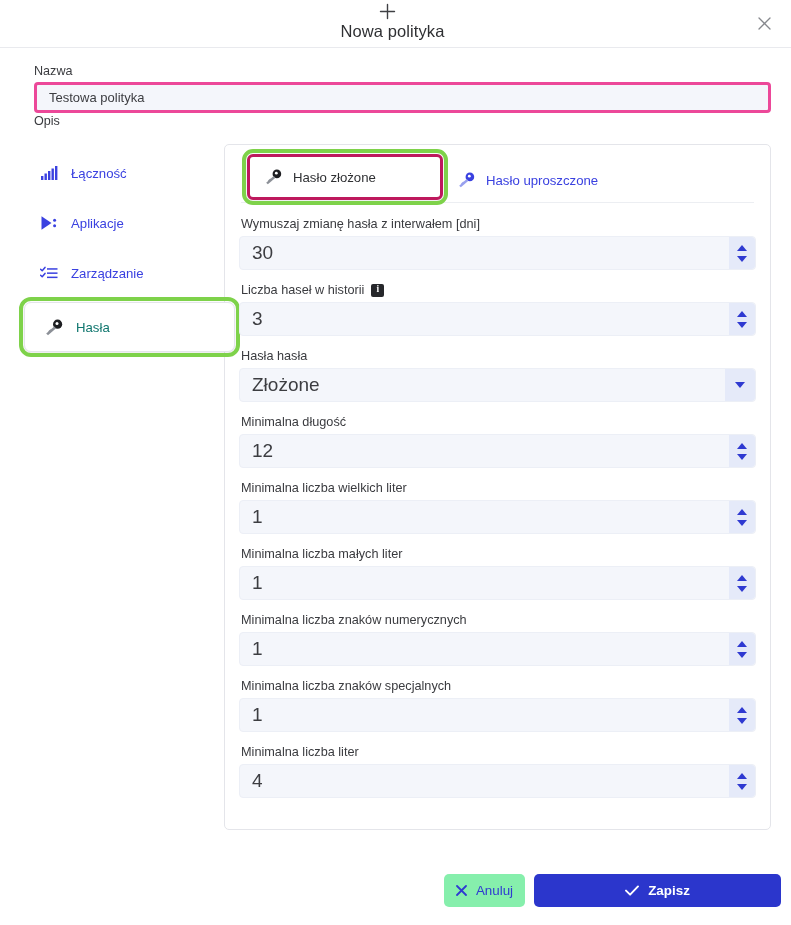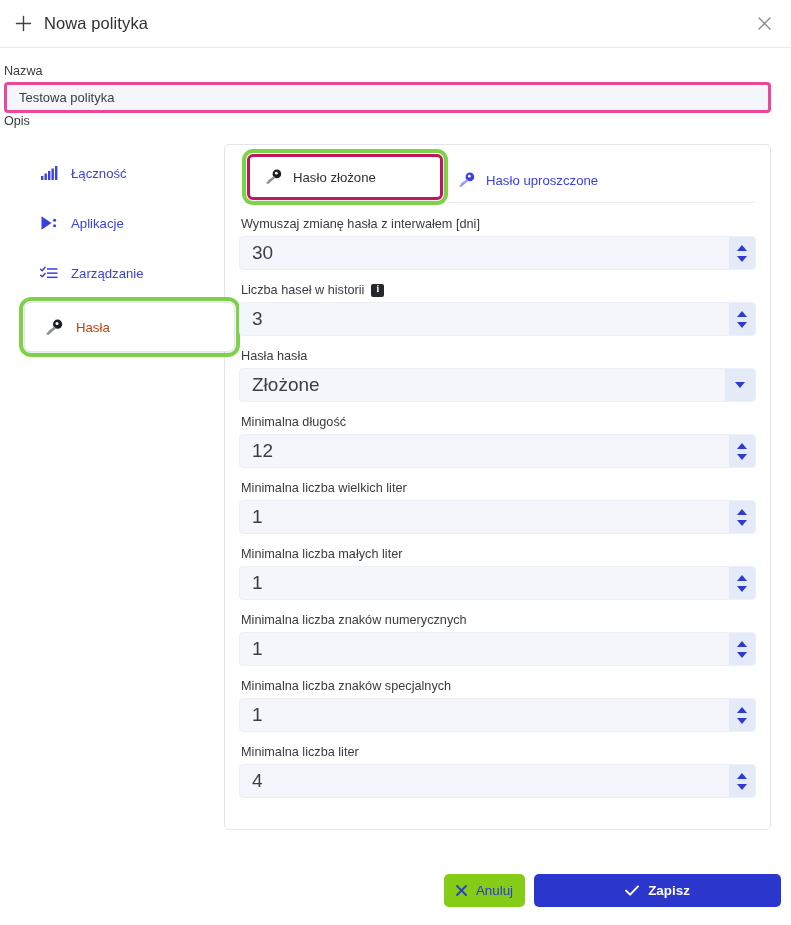--- a/index.html
+++ b/index.html
@@ -15,20 +15,21 @@
   }
 
   
   .dlg-header {
     height: 48px;
     display: flex;
     align-items: center;
     padding: 0 18px 0 12px;
     border-bottom: 1px solid #e9eaee;
     position: relative;
+    flex-direction: column;
   }
   .plus-icon {
     width: 22px; height: 22px;
     display: flex; align-items: center; justify-content: center;
     color: #3f4044;
     flex: 0 0 auto;
     margin-right: 10px;
   }
   .plus-icon svg { display: block; }
   .dlg-title {
@@ -40,21 +41,21 @@
     position: absolute;
     right: 16px; top: 50%;
     transform: translateY(-50%);
     width: 22px; height: 22px;
     display: flex; align-items: center; justify-content: center;
     color: #86888d;
     cursor: pointer;
   }
 
   
-  .top-form { padding: 16px 20px 0 4px; }
+  .top-form { padding: 16px 20px 0 34px; }
   .field-label {
     font-size: 12.6px;
     color: #3a3b3f;
     margin-bottom: 4px;
     display: block;
   }
   .text-input {
     width: 100%;
     height: 31px;
     background: #f4f6fb;
@@ -103,21 +104,21 @@
     margin-bottom: 8px;
     position: relative;
   }
   .side-item .ic {
     width: 22px;
     flex: 0 0 22px;
     margin-right: 11px;
     display: flex; align-items: center; justify-content: center;
   }
   .side-item.active {
-    color: #c2410c;
+    color: #0f766e;
     background: #fff;
     border: 1px solid #e4e5ea;
     box-shadow: 0 1px 3px rgba(0,0,0,.10);
     outline: 4px solid #7ed24a;
     outline-offset: 1px;
     border-radius: 7px;
     height: 50px;
     margin-left: 4px;
     margin-right: 0;
     width: 211px;
@@ -257,21 +258,21 @@
     display: flex;
     align-items: center;
     justify-content: center;
     gap: 9px;
     font-size: 13.4px;
     cursor: pointer;
     border: none;
     font-family: "Liberation Sans", sans-serif;
   }
   .btn-cancel {
-    background: #84cc16;
+    background: #86efac;
     color: #2f3ad1;
     width: 81px;
   }
   .btn-save {
     background: #2b36cc;
     color: #ffffff;
     width: 247px;
     font-weight: bold;
   }
   .btn svg { display: block; }

